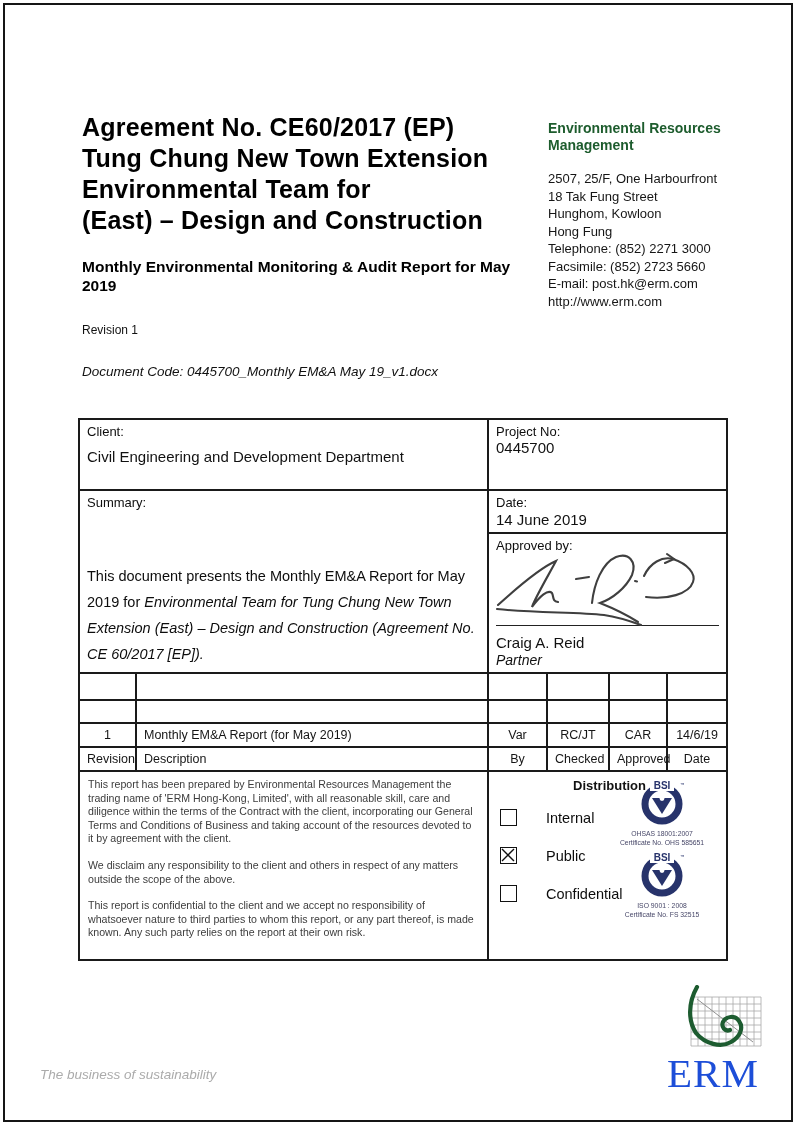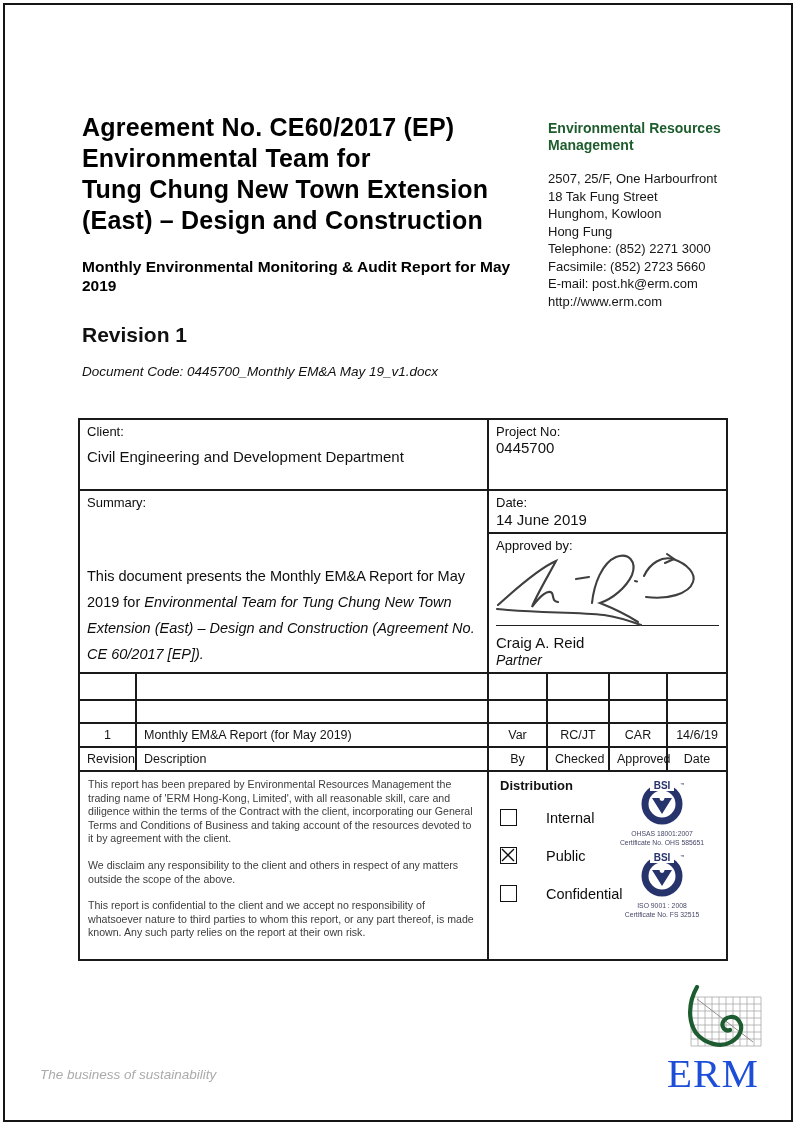--- a/index.html
+++ b/index.html
@@ -9,21 +9,21 @@
     font-family:"Liberation Sans", sans-serif; color:#111;
     overflow:hidden;
   }
   .page-border { position:absolute; left:3px; top:3px; right:3px; bottom:3px;
     border:2px solid #151515; pointer-events:none; }
 
   
   .title-block { position:absolute; left:82px; top:112px; width:470px; }
   .doc-title { font-size:25px; font-weight:bold; line-height:31px; color:#000; letter-spacing:0.2px; }
   .doc-subtitle { margin-top:21px; width:440px; font-size:15.5px; font-weight:bold; line-height:19px; color:#000; }
-  .doc-revision { margin-top:28px; font-size:21px; font-weight:bold; }
+  .doc-revision { margin-top:28px; font-size:12px; font-weight:normal; }
   .doc-code { position:absolute; left:82px; top:364px; font-size:13.5px; font-weight:normal; font-style:italic; }
 
   .company-block { position:absolute; left:548px; top:120px; width:205px; }
   .company-name { font-size:14px; font-weight:bold; color:#1d5c2d; line-height:17px; width:185px; }
   .company-address { margin-top:16px; font-size:13px; line-height:17.5px; color:#161616; }
 
   
   table.info { position:absolute; left:78px; top:418px; width:648px;
     border-collapse:collapse; table-layout:fixed; }
   table.info td { border:2px solid #1a1a1a; vertical-align:top; padding:4px 7px; }
@@ -51,21 +51,21 @@
   .approver-name { font-size:15px; margin-top:8px; }
   .approver-title { font-size:14px; font-style:italic; margin-top:1px; }
 
   td.rev-c { text-align:center; font-size:12.5px; padding:3px 2px; color:#151515; }
   td.rev-l { text-align:left; font-size:12.5px; padding:3px 8px; color:#151515; }
 
   .disclaimer { font-size:10.6px; line-height:13.6px; color:#3c3c3c; padding:2px 1px; }
   .disclaimer p { margin-bottom:13px; }
 
   .dist-cell-inner { position:relative; height:100%; }
-  .dist-title { font-size:13px; font-weight:bold; margin:2px 0 0 4px; }
+  .dist-title { font-size:13px; font-weight:bold; margin:2px 0 0 4px;text-align:center; }
   .dist-rows { margin:16px 0 0 4px; display:flex; flex-direction:column; gap:21px; }
   .dist-row { display:flex; align-items:center; }
   .checkbox { width:17px; height:17px; border:1.6px solid #111; display:inline-block; position:relative; background:#fff; }
   .checkbox svg { display:none; position:absolute; left:0; top:0; }
   .checkbox.checked svg { display:block; }
   .dist-label { font-size:14.5px; margin-left:29px; color:#0d0d0d; }
 
   .bsi-col { position:absolute; right:-2px; top:2px; width:118px; text-align:center; }
   .bsi-block { margin-bottom:5px; }
   .bsi-caption { font-size:6.8px; line-height:8.5px; color:#474768; }
@@ -76,22 +76,22 @@
   .erm-text { font-family:"Liberation Serif", serif; font-size:41px; color:#1d4ed8; line-height:40px; margin-top:-2px; letter-spacing:1px; }
 </style>
 </head>
 <body>
 
 <div class="page-border"></div>
 
 <div class="title-block">
   <div class="doc-title">
     <div>Agreement No. CE60/2017 (EP)</div>
+    <div>Tung Chung New Town Extension</div>
     <div>Environmental Team for</div>
-    <div>Tung Chung New Town Extension</div>
     <div>(East) – Design and Construction</div>
   </div>
   <div class="doc-subtitle">Monthly Environmental Monitoring &amp; Audit Report for May 2019</div>
   <div class="doc-revision">Revision 1</div>
 </div>
 <div class="doc-code">Document Code: 0445700_Monthly EM&amp;A May 19_v1.docx</div>
 
 <div class="company-block">
   <div class="company-name">Environmental Resources Management</div>
   <div class="company-address">

